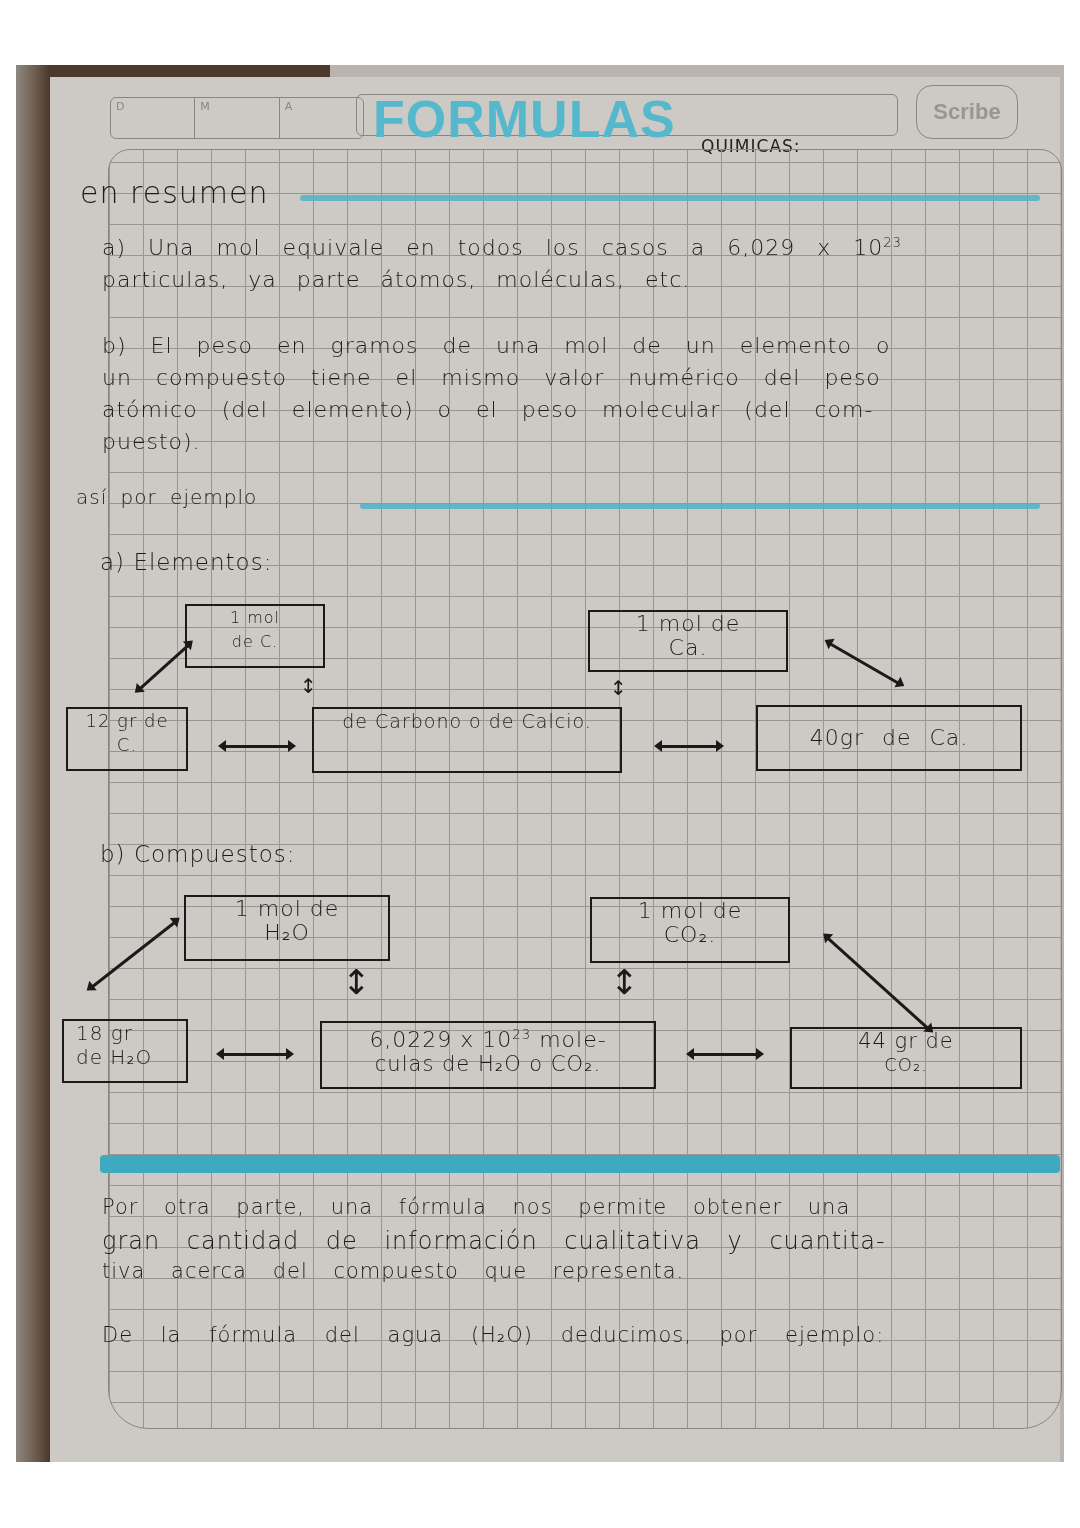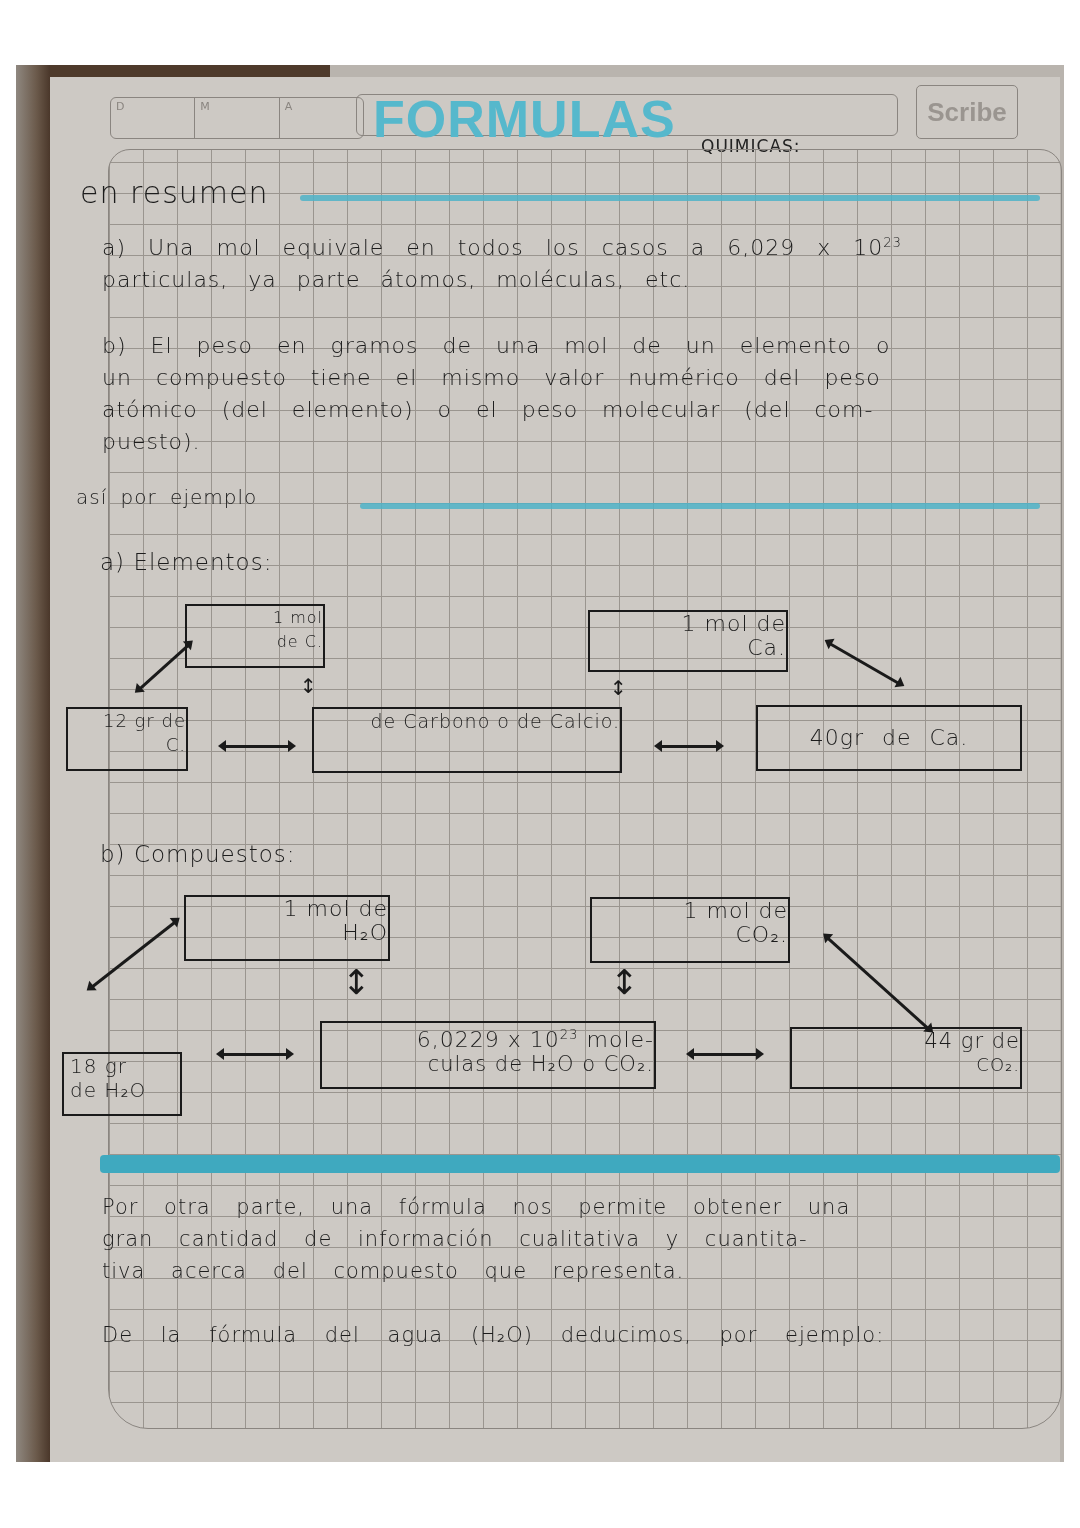--- a/index.html
+++ b/index.html
@@ -7,28 +7,28 @@
   .photo{position:absolute;left:16px;top:65px;width:1048px;height:1397px;background:#b9b4ae;overflow:hidden;}
   .binding{position:absolute;left:0;top:0;width:34px;height:100%;background:linear-gradient(90deg,#8f8880,#6b5a4b 60%,#4a372a);}
   .topstrip{position:absolute;left:34px;top:0;width:280px;height:18px;background:#4e3a2b;}
   .page{position:absolute;left:34px;top:12px;width:1010px;height:1385px;background:#cdc9c4;}
   .hdr-date{position:absolute;left:60px;top:20px;width:252px;height:40px;border:1.5px solid #8a8580;border-radius:6px;display:flex;}
   .hdr-date div{flex:1;border-right:1.5px solid #8a8580;font-size:11px;color:#8a8580;padding:2px 5px;}
   .hdr-date div:last-child{border-right:none;}
   .hdr-title{position:absolute;left:306px;top:17px;width:540px;height:40px;border:1.5px solid #8a8580;border-radius:6px;}
   .title-big{position:absolute;left:16px;top:-6px;font-family:"Liberation Sans",sans-serif;font-size:52px;font-weight:bold;color:#56b8cc;letter-spacing:1px;}
   .title-small{position:absolute;left:344px;top:14px;font-size:17px;color:#222;letter-spacing:1px;margin-top:27px;}
-  .scribe{position:absolute;left:866px;top:8px;width:100px;height:52px;border:1.5px solid #8a8580;border-radius:5px;display:flex;align-items:center;justify-content:center;font-family:"Liberation Sans",sans-serif;font-weight:bold;font-size:26px;color:#9a9590;}
+  .scribe{position:absolute;left:866px;top:8px;width:100px;height:52px;border:1.5px solid #8a8580;border-radius:16px;display:flex;align-items:center;justify-content:center;font-family:"Liberation Sans",sans-serif;font-weight:bold;font-size:22px;color:#9a9590;}
   .grid{position:absolute;left:58px;top:72px;width:952px;height:1278px;border:1.5px solid #8a8580;border-radius:22px 22px 40px 40px;
     background-image:linear-gradient(#9a958f 1px,transparent 1px),linear-gradient(90deg,#9a958f 1px,transparent 1px);
     background-size:34px 31px;background-position:0 12px;}
   .hw{position:absolute;color:#1c1c1c;font-family:"DejaVu Sans",sans-serif;font-weight:300;white-space:nowrap;letter-spacing:1px;text-align:right;}
   .hl{position:absolute;height:6px;background:#4fb3c8;opacity:.85;border-radius:3px;}
   .box{position:absolute;border:2.5px solid #1a1a1a;}
-  .box .hw{position:static;display:block;text-align:right;line-height:24px;}
+  .box .hw{position:static;display:block;text-align:center;line-height:24px;}
   .arrow{position:absolute;height:2.5px;background:#1a1a1a;transform-origin:0 50%;}
   .arrow::before,.arrow::after{content:"";position:absolute;top:-5px;border:6px solid transparent;}
   .arrow::before{left:-4px;border-right:8px solid #1a1a1a;border-left:none;}
   .arrow::after{right:-4px;border-left:8px solid #1a1a1a;border-right:none;}
   .varrow{position:absolute;font-size:26px;color:#1a1a1a;line-height:26px;}
   .divider{position:absolute;left:50px;top:1078px;width:960px;height:18px;background:#3fa9bf;border-radius:4px;}
   sup{font-size:60%;}
 </style>
 </head>
 <body>
@@ -94,21 +94,21 @@
     <div class="arrow" style="left:778px;top:564px;width:84px;transform:rotate(30deg);"></div>
     <span class="varrow" style="left:250px;top:596px;font-size:20px;">↕</span>
     <span class="varrow" style="left:560px;top:598px;font-size:20px;">↕</span>
 
     <span class="hw" style="left:50px;top:764px;font-size:23px;">b) Compuestos:</span>
 
     <div class="box" style="left:134px;top:818px;width:202px;height:62px;">
       <span class="hw" style="font-size:22px;">1  mol de</span>
       <span class="hw" style="font-size:22px;">H₂O</span>
     </div>
-    <div class="box" style="left:12px;top:975px;width:116px;height:60px;">
+    <div class="box" style="left:12px;top:942px;width:116px;height:60px;padding-left:6px;">
       <span class="hw" style="font-size:20px;text-align:left;padding-left:6px;">18 gr</span>
       <span class="hw" style="font-size:20px;text-align:left;padding-left:6px;">de H₂O</span>
     </div>
     <div class="box" style="left:270px;top:944px;width:332px;height:64px;">
       <span class="hw" style="font-size:22px;"><span>6,0229 x 10</span><sup>23</sup><span> mole-</span></span>
       <span class="hw" style="font-size:21px;">culas de H₂O o CO₂.</span>
     </div>
     <div class="box" style="left:540px;top:820px;width:196px;height:62px;">
       <span class="hw" style="font-size:22px;">1 mol de</span>
       <span class="hw" style="font-size:22px;">CO₂.</span>
@@ -121,18 +121,18 @@
     <div class="arrow" style="left:40px;top:910px;width:110px;transform:rotate(-38deg);"></div>
     <div class="arrow" style="left:170px;top:976px;width:70px;"></div>
     <div class="arrow" style="left:640px;top:976px;width:70px;"></div>
     <div class="arrow" style="left:776px;top:858px;width:140px;transform:rotate(42deg);"></div>
     <span class="varrow" style="left:292px;top:892px;font-size:34px;">↕</span>
     <span class="varrow" style="left:560px;top:892px;font-size:34px;">↕</span>
 
     <div class="divider"></div>
 
     <span class="hw" style="left:52px;top:1118px;font-size:21px;word-spacing:18px;">Por otra parte, una fórmula nos permite obtener una</span>
-    <span class="hw" style="left:52px;top:1150px;font-size:21px;word-spacing:18px;">gran cantidad de información cualitativa y cuantita-</span>
+    <span class="hw" style="left:52px;top:1150px;font-size:24px;word-spacing:18px;">gran cantidad de información cualitativa y cuantita-</span>
     <span class="hw" style="left:52px;top:1182px;font-size:21px;word-spacing:18px;">tiva acerca del compuesto que representa.</span>
     <span class="hw" style="left:52px;top:1246px;font-size:21px;word-spacing:20px;">De la fórmula del agua (H₂O) deducimos, por ejemplo:</span>
 
   </div>
 </div>
 
 </body></html>

